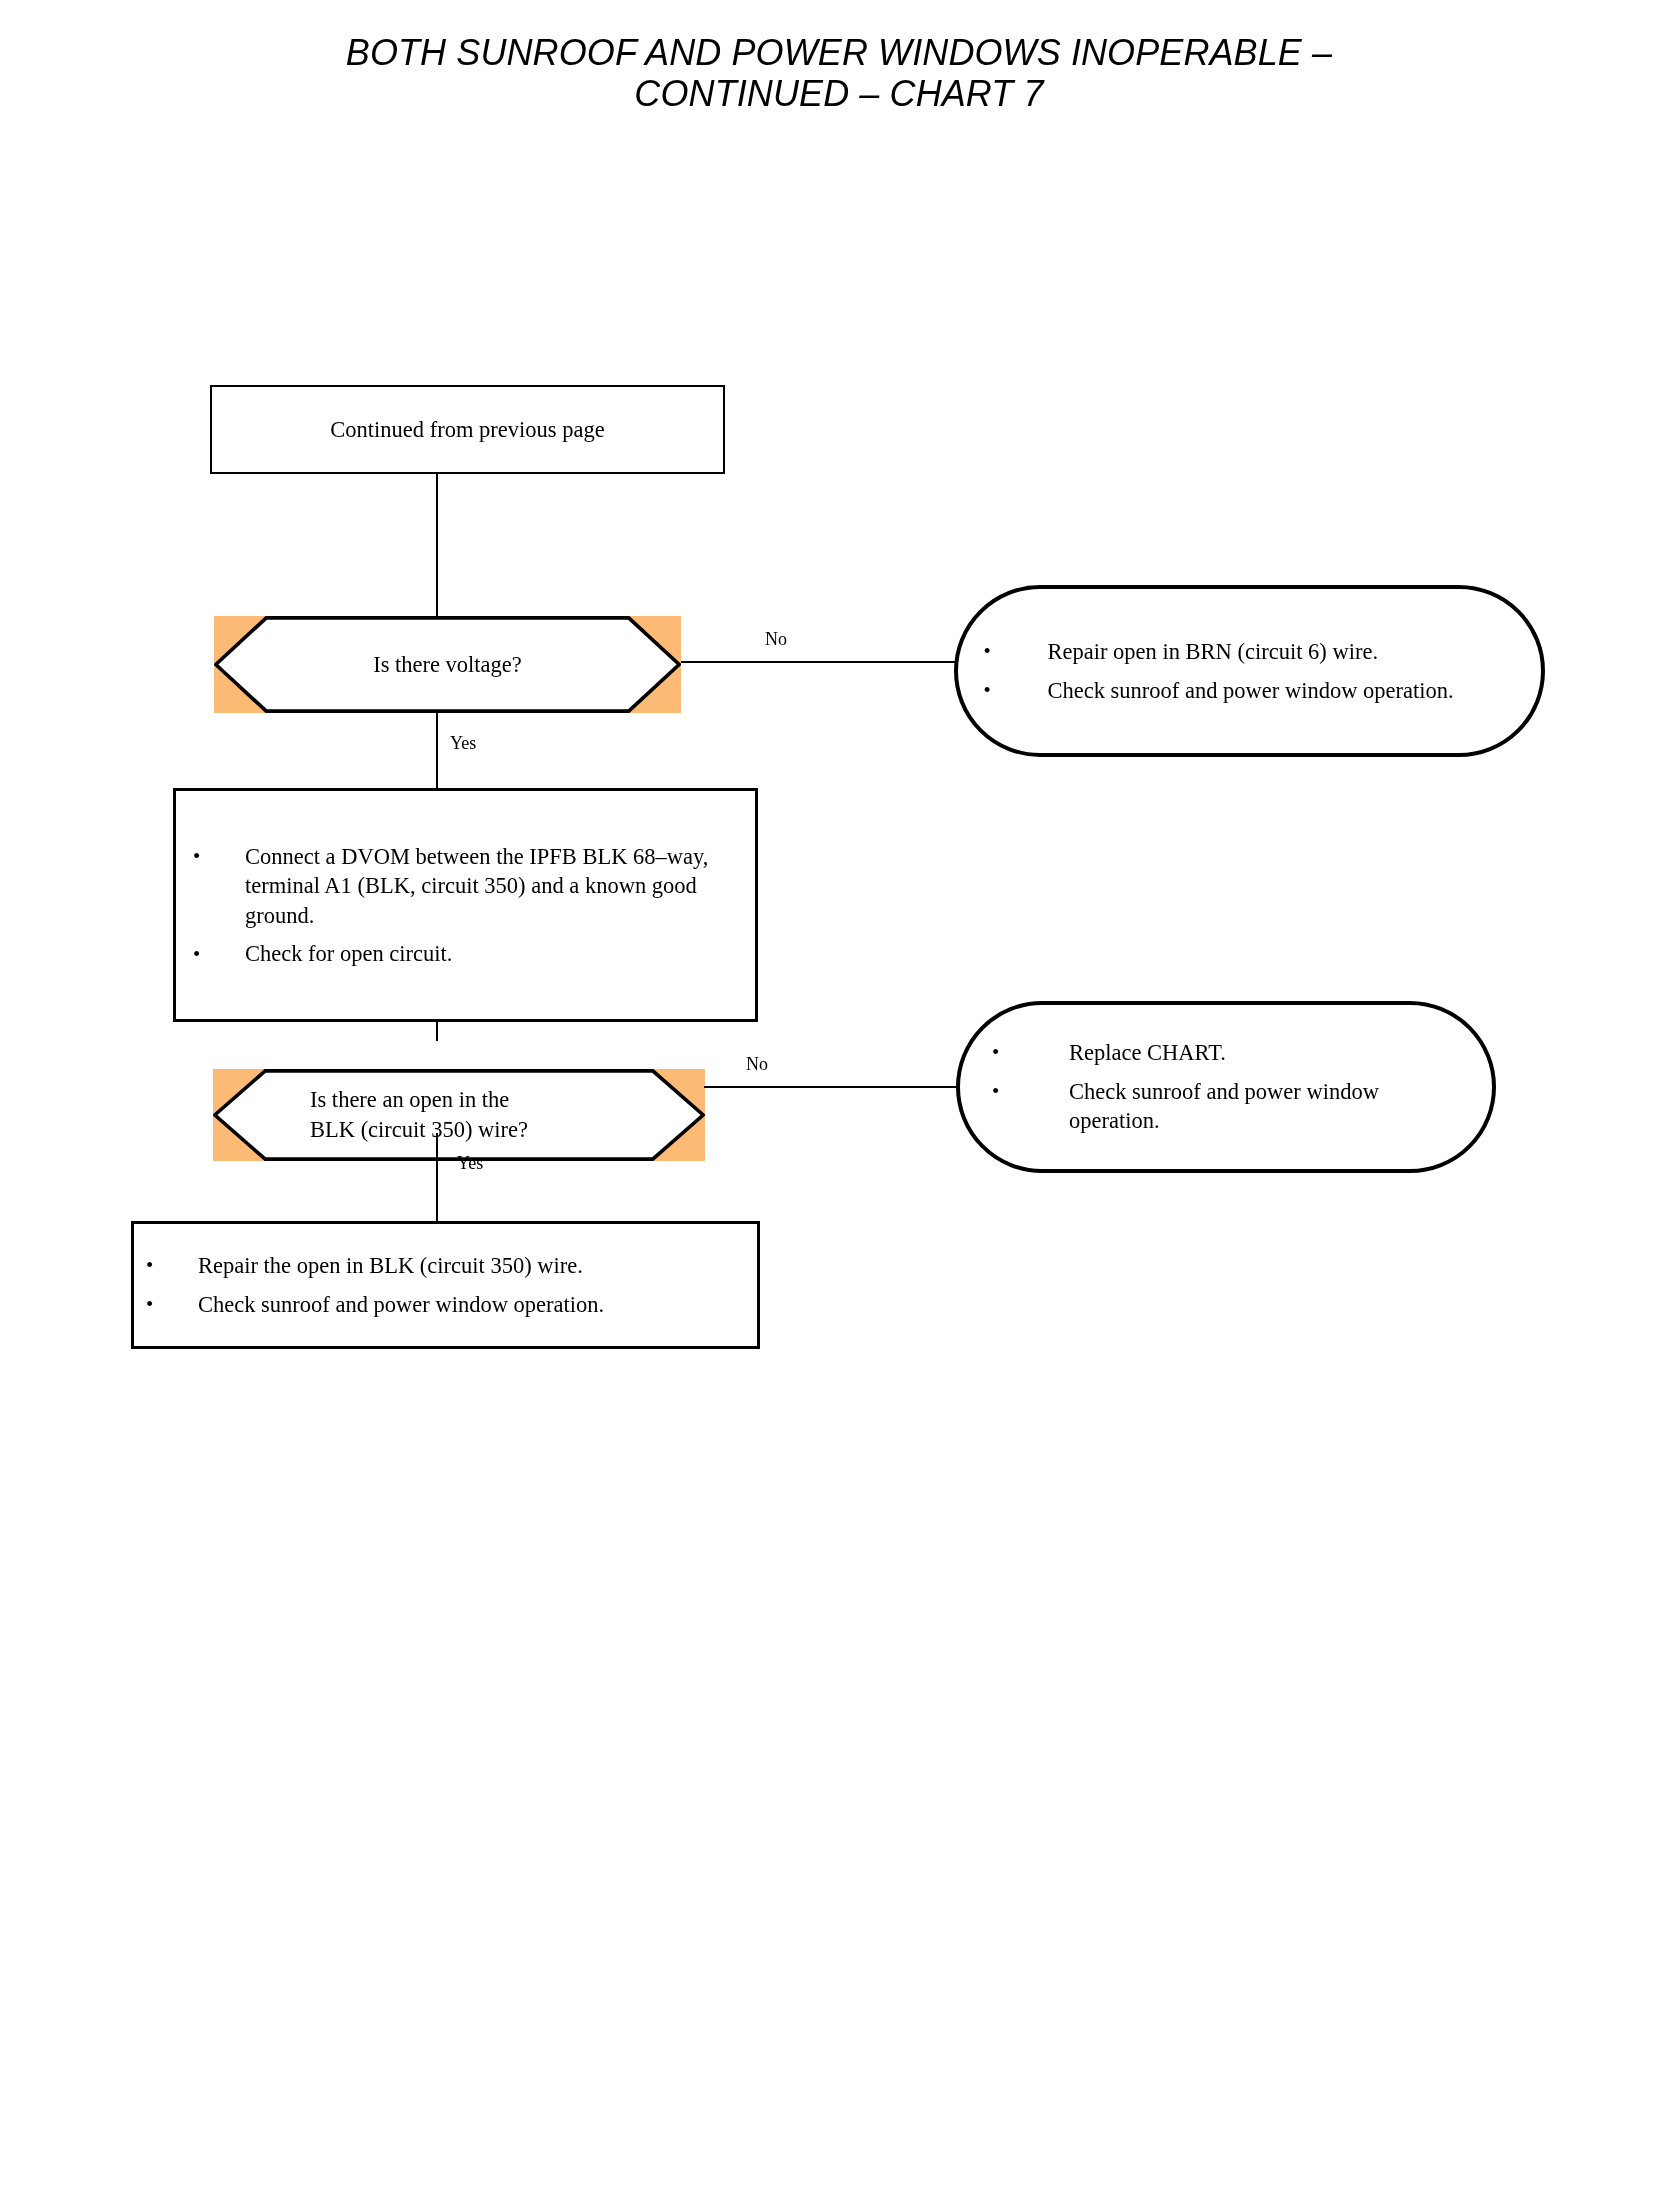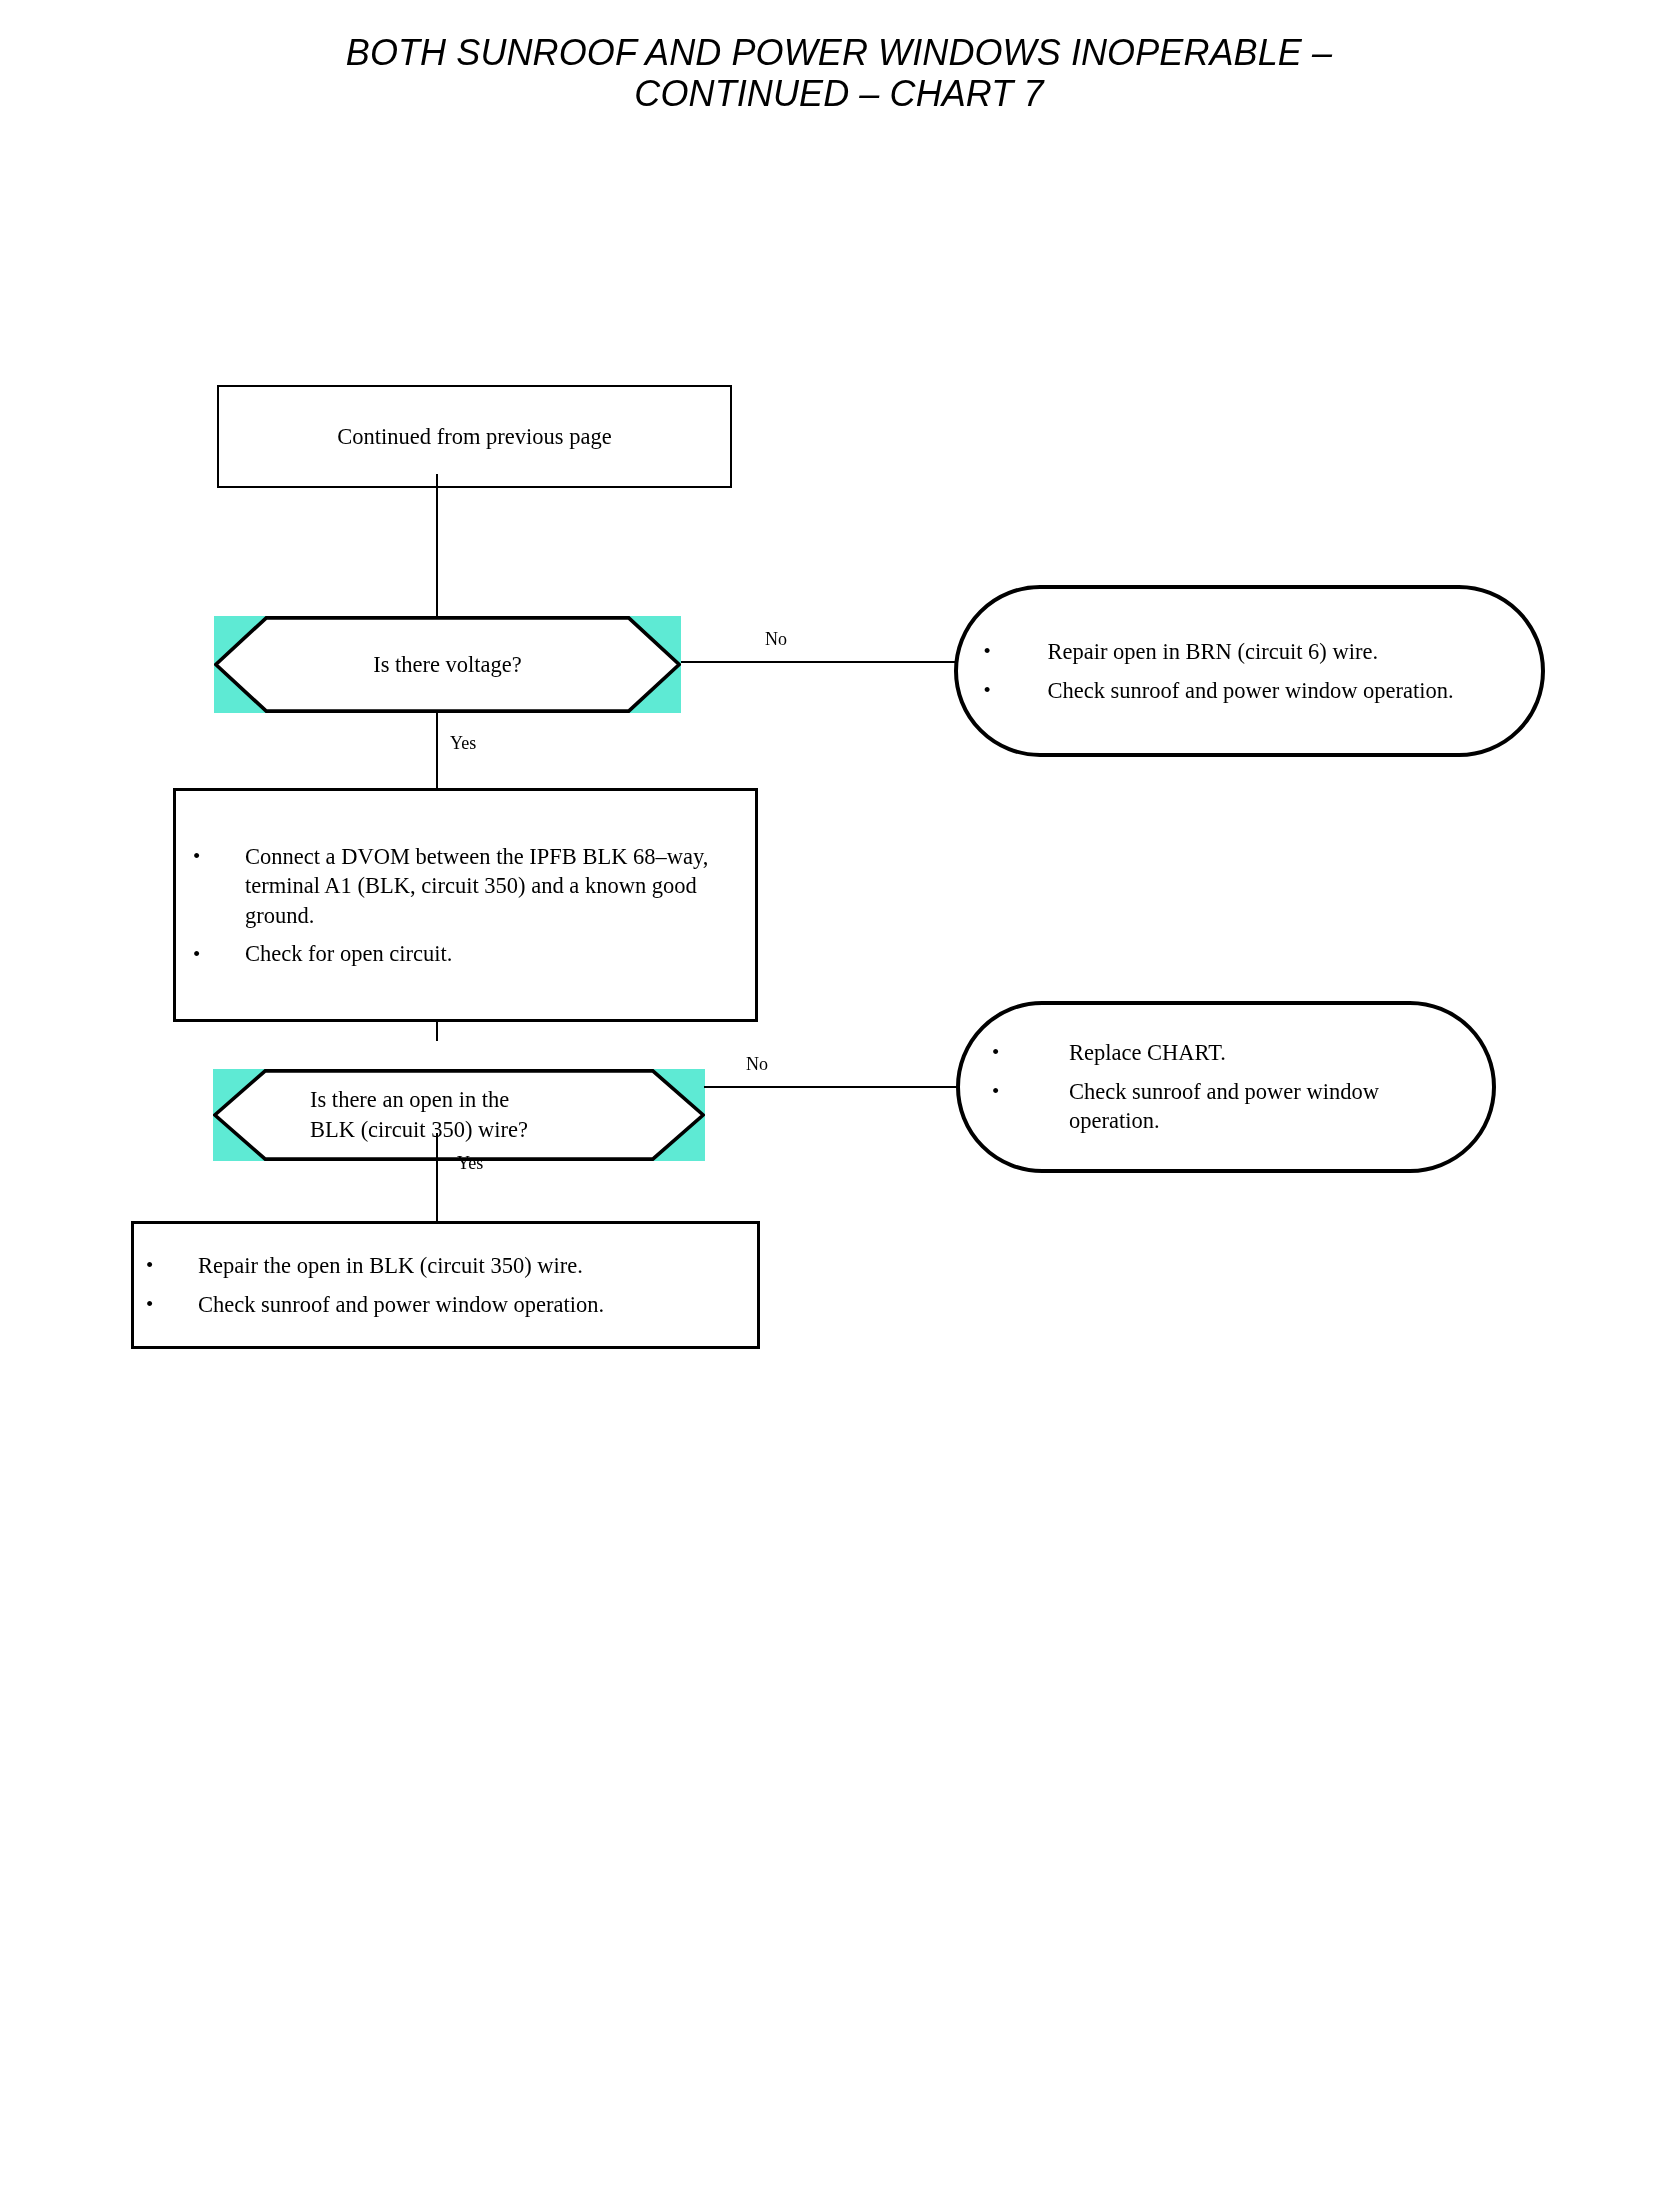--- a/index.html
+++ b/index.html
@@ -25,21 +25,21 @@
   .node{position:absolute;box-sizing:border-box;}
 
   
   .rect{
     border:3px solid #000;
     background:#fff;
   }
   .rect.thin{border-width:2.4px;}
 
   
-  .hex{background:#5eead4;}
+  .hex{background:#fdba74;}
   .hex svg{display:block;width:100%;height:100%;}
 
   
   .stadium{
     background:#fff;
     border:4.3px solid #000;
   }
 
   
   .ctr-txt{
@@ -88,21 +88,21 @@
 </head>
 <body>
 
 <div id="page">
 
   <div class="title">
     <span class="ln">BOTH SUNROOF AND POWER WINDOWS INOPERABLE –</span>
     <span class="ln">CONTINUED – CHART 7</span>
   </div>
 
-  <div class="node rect thin" style="left:217px;top:385px;width:515px;height:103px;">
+  <div class="node rect thin" style="left:210px;top:385px;width:515px;height:89px;">
     <div class="ctr-txt">Continued from previous page</div>
   </div>
 
   <div class="vline" style="left:436px;top:474px;height:142px;"></div>
 
   <div class="node hex" style="left:214px;top:616px;width:467px;height:97px;">
     <svg viewBox="0 0 768 160" preserveAspectRatio="none">
       <polygon points="86,3 682,3 765,80 682,157 86,157 3,80" fill="#ffffff" stroke="#000000" stroke-width="6"></polygon>
     </svg>
     <div class="hex-txt">Is there voltage?</div>

